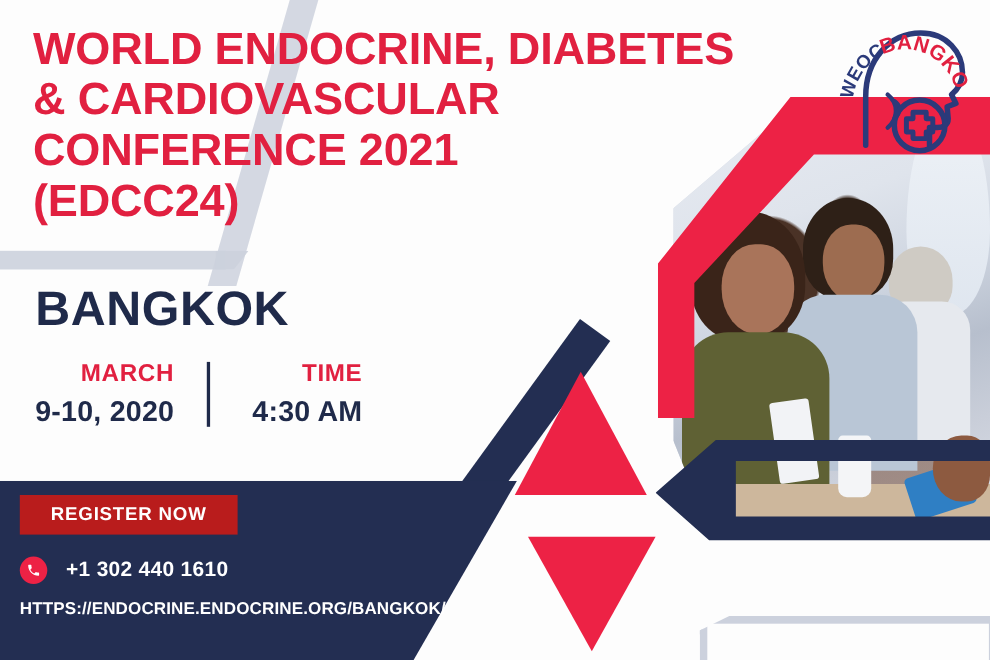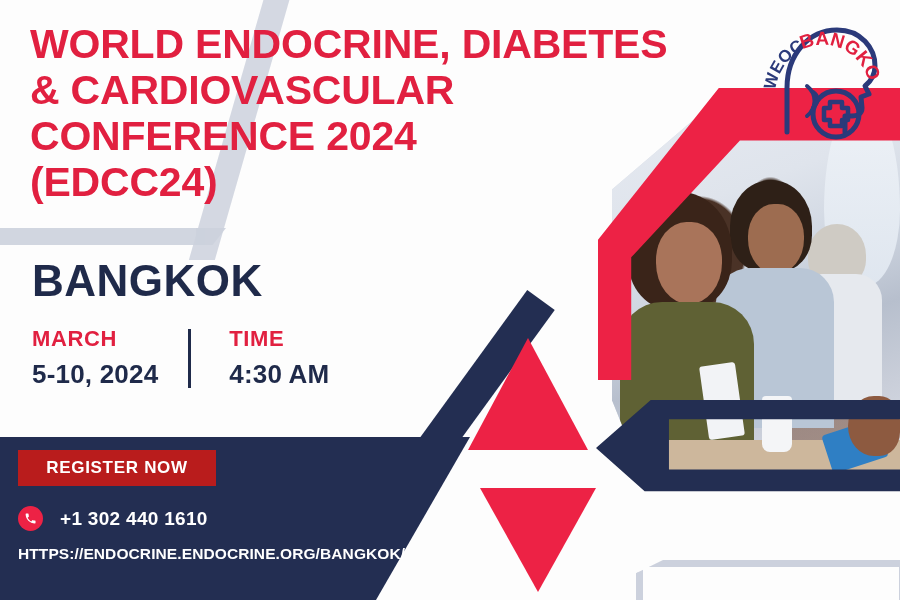--- a/index.html
+++ b/index.html
@@ -174,21 +174,21 @@
   }
 
   
   .meta {
     position:absolute;
     left:32px; top:326px;
     display:flex;
     align-items:stretch;
     gap:0;
   }
-  .meta-col { padding-right:30px; }
+  .meta-col { padding-right:30px;text-align:right; }
   .meta-col.second { padding-left:38px; }
   .meta-label {
     color:#e12040;
     font-size:22px;
     font-weight:bold;
     letter-spacing:.6px;
     margin-bottom:7px;
   }
   .meta-value {
     color:#1f2a4a;
@@ -299,30 +299,30 @@
   <div class="navy-chevron"></div>
   <div class="gray-outline"></div>
   <div class="navy-stripe"></div>
 
   <div class="tri tri-up"></div>
   <div class="tri tri-down"></div>
 
   <div class="headline">
     <span class="ln">WORLD ENDOCRINE, DIABETES</span>
     <span class="ln">&amp; CARDIOVASCULAR</span>
-    <span class="ln">CONFERENCE 2024</span>
+    <span class="ln">CONFERENCE 2021</span>
     <span class="ln">(EDCC24)</span>
   </div>
 
   <div class="city">BANGKOK</div>
 
   <div class="meta">
     <div class="meta-col">
       <div class="meta-label">MARCH</div>
-      <div class="meta-value">5-10, 2024</div>
+      <div class="meta-value">9-10, 2020</div>
     </div>
     <div class="meta-div"></div>
     <div class="meta-col second">
       <div class="meta-label">TIME</div>
       <div class="meta-value">4:30 AM</div>
     </div>
   </div>
 
   <div class="footer"></div>
 

